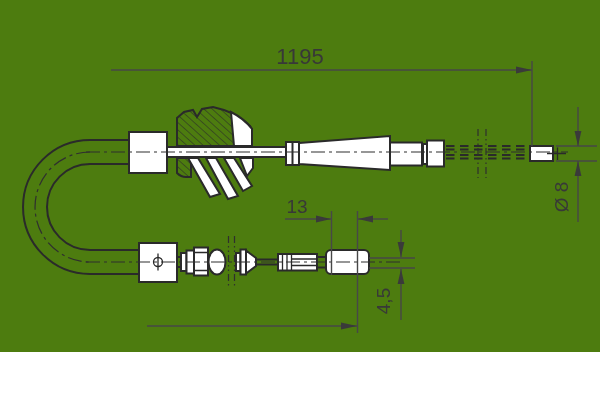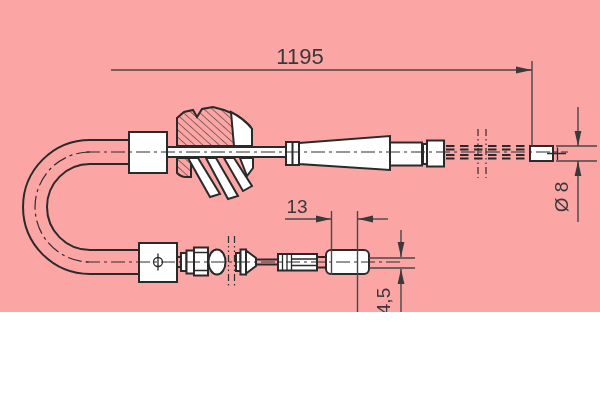--- a/index.html
+++ b/index.html
@@ -1,16 +1,16 @@
 <!DOCTYPE html>
 <html><head>
 <meta charset="utf-8">
 <style>
   html,body{margin:0;padding:0;background:#ffffff;}
-  .stage{width:600px;height:312px;background:#fca5a5;position:relative;overflow:hidden;
+  .stage{width:600px;height:352px;background:#4d7c0f;position:relative;overflow:hidden;
          font-family:"Liberation Sans", sans-serif;}
   svg{display:block;}
   .part{fill:#ffffff;stroke:#2a2a2a;stroke-width:2;}
   .partline{fill:none;stroke:#2a2a2a;stroke-width:2;}
   .thin{fill:none;stroke:#2a2a2a;stroke-width:1.3;}
   .hatched{fill:url(#hatch);stroke:#2a2a2a;stroke-width:2;}
   .center{fill:none;stroke:#2f2f2f;stroke-width:1.2;stroke-dasharray:14 4 3 4;}
   .brk{fill:none;stroke:#2f2f2f;stroke-width:1.2;stroke-dasharray:7 3 1.5 3 1.5 3;}
   .dim{fill:none;stroke:#474747;stroke-width:1.4;}
   .arrow{fill:#3a3a3a;stroke:none;}

